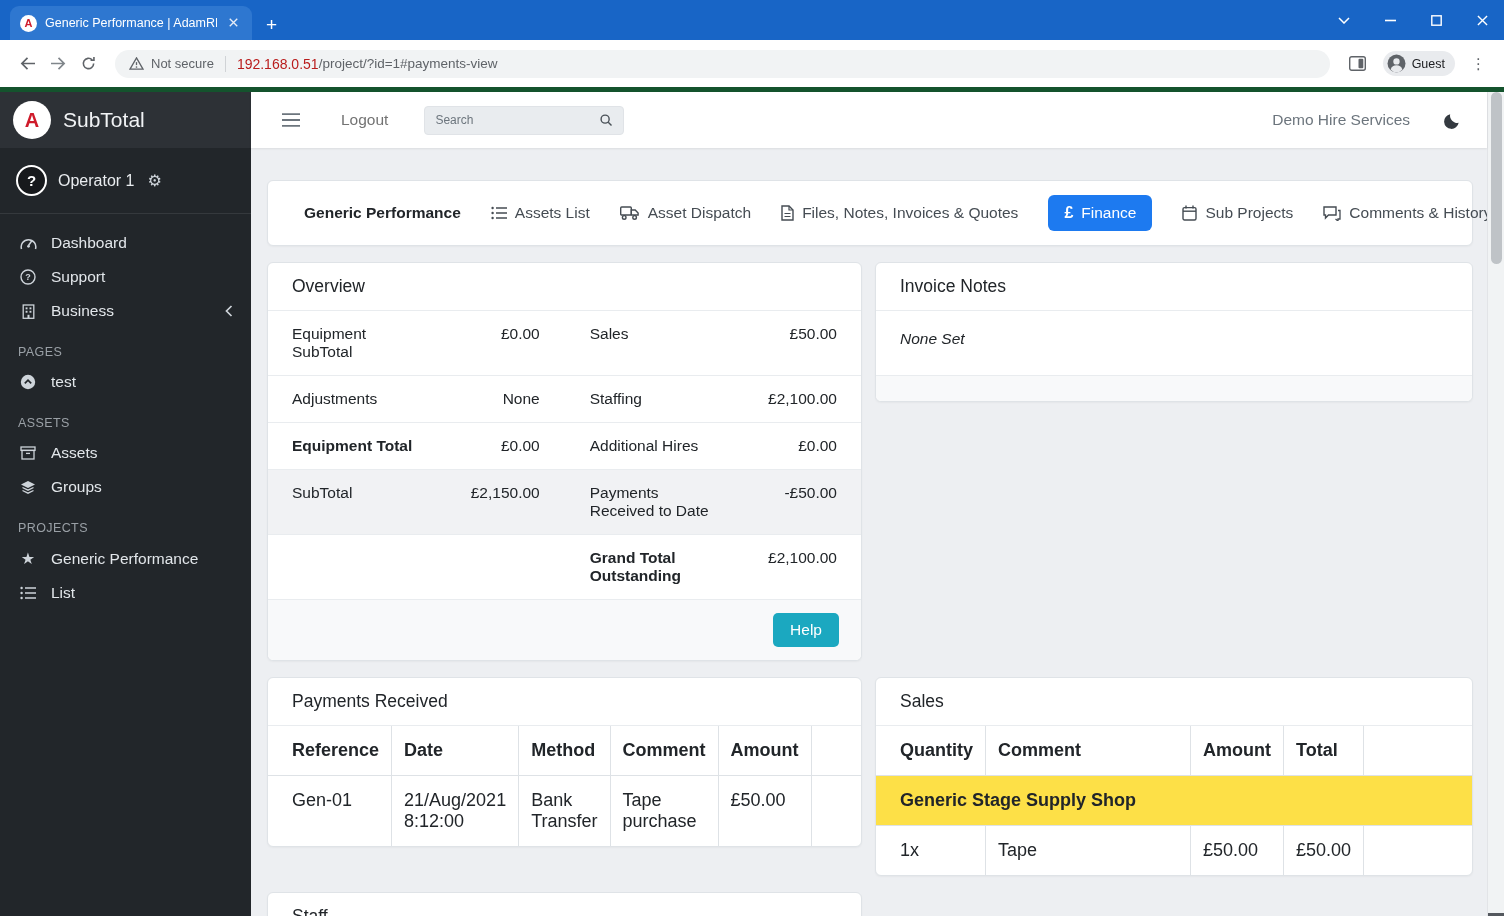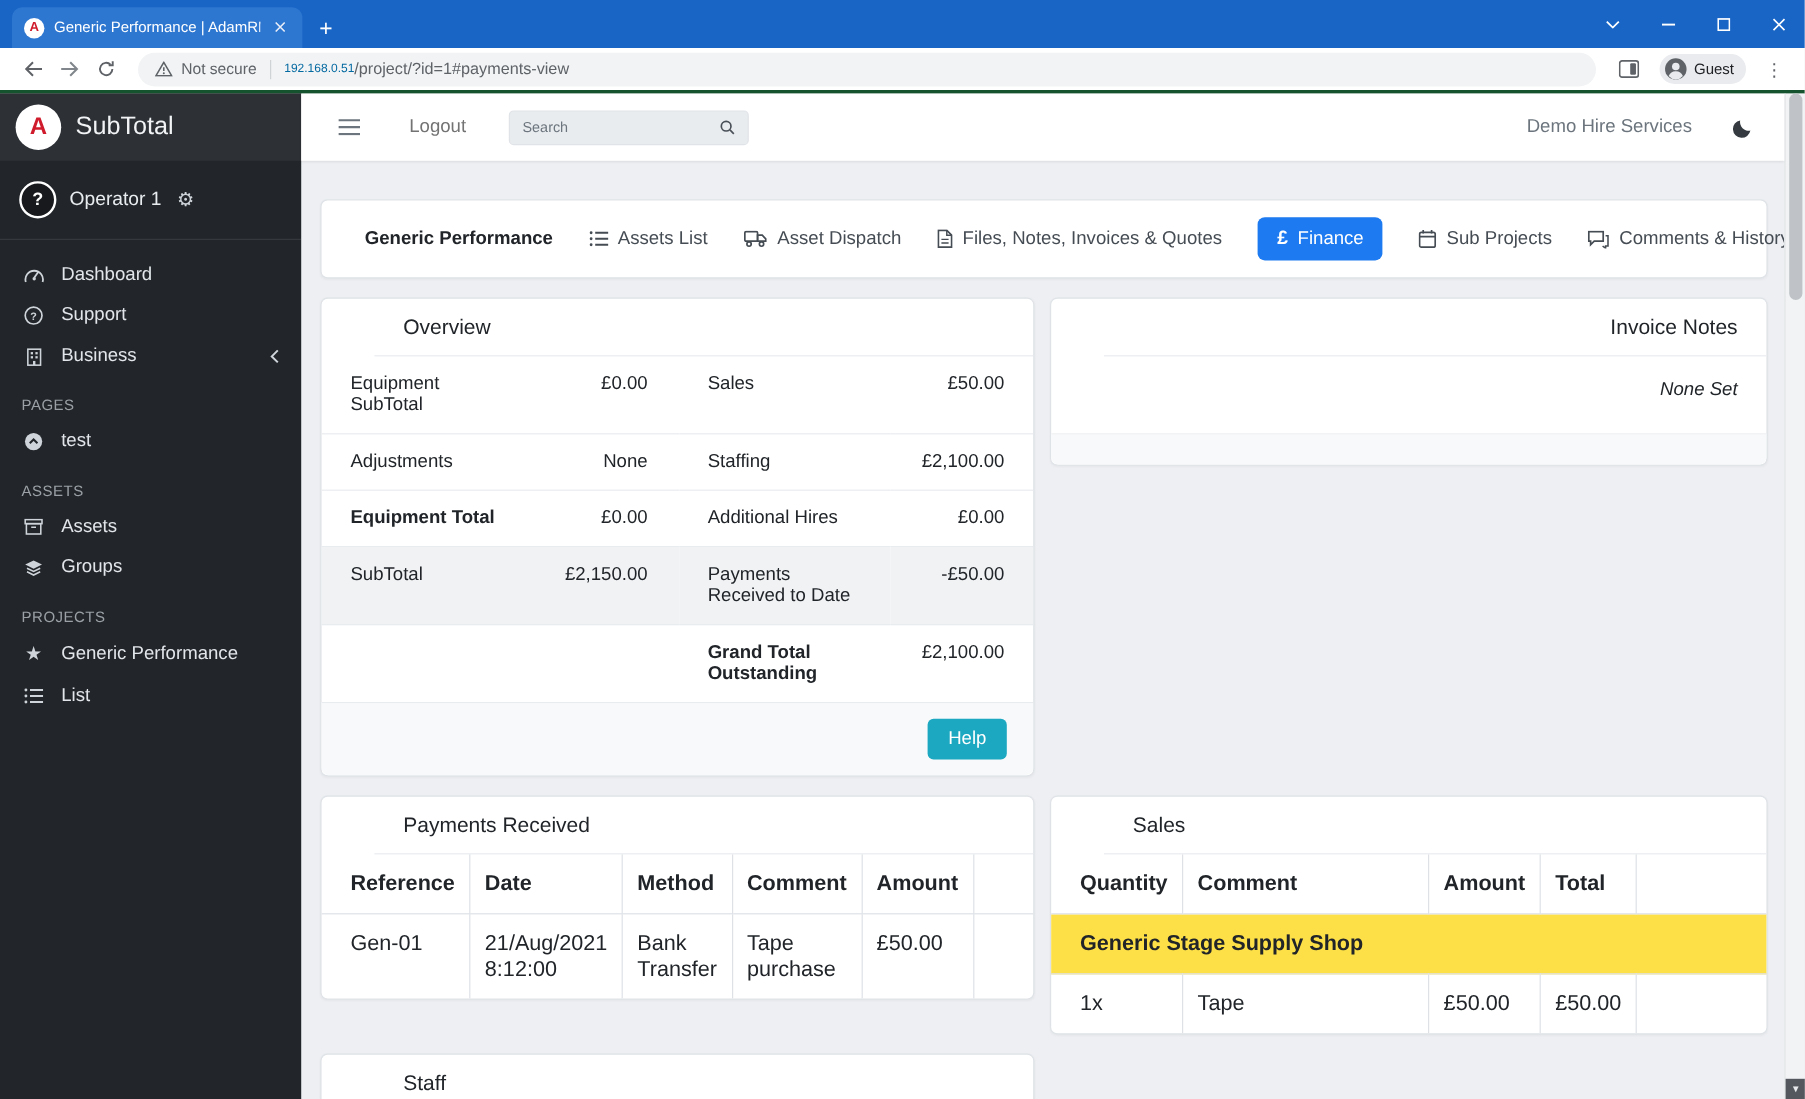--- a/index.html
+++ b/index.html
@@ -11,26 +11,26 @@
   .btab { margin-left:10px; width:242px; height:34px; background:#2e77d0; border-radius:9px 9px 0 0;
           display:flex; align-items:center; padding:0 10px; gap:8px; }
   .favicon { width:17px; height:17px; border-radius:50%; background:#fff; color:#cf1b2b; font-size:11px;
              font-weight:bold; display:flex; align-items:center; justify-content:center; flex:none; }
   .btab-title { color:#fff; font-size:12.5px; white-space:nowrap; overflow:hidden; flex:1; }
   .btab-close { color:#e8edf7; font-size:12px; padding:2px 4px; }
   .newtab { color:#fff; font-size:19px; margin:0 0 6px 14px; line-height:1; }
   .win-controls { position:absolute; right:14px; top:0; height:40px; display:flex; align-items:center; gap:30px; }
   .win-btn { display:flex; align-items:center; justify-content:center; width:16px; height:16px; }
 
-  .toolbar { height:38px; background:#fff; border-bottom:3px solid #14532d; display:flex; align-items:center; padding:0 12px; }
+  .toolbar { height:52px; background:#fff; border-bottom:5px solid #14532d; display:flex; align-items:center; padding:0 12px; }
   .nav-ic { margin:0 7px; display:flex; align-items:center; }
   .omnibox { flex:1; height:28px; background:#f1f3f4; border-radius:14px; margin:0 12px; display:flex;
              align-items:center; padding:0 14px; font-size:13px; color:#5f6368; }
   .omni-sep { width:1px; height:16px; background:#d0d3d6; margin:0 11px; }
-  .url-host { color:#0369a1; font-size:10px; }
+  .url-host { color:#b91c1c; font-size:14px; }
   .url-rest { color:#5f6368; font-size:13.5px; }
   .guest-pill { display:flex; align-items:center; gap:6px; background:#e9ebee; border-radius:14px; padding:3px 10px 3px 4px; margin:0 10px; }
   .guest-label { font-size:12.5px; color:#202124; }
   .dots { font-size:15px; color:#5f6368; margin:0 6px; }
 
   
   .app { display:flex; height:838px; }
 
   .sidebar { width:251px; flex:none; background:#22262a; display:flex; flex-direction:column; }
   .brand { height:56px; background:#2d3136; display:flex; align-items:center; gap:12px; padding:0 13px; }
@@ -60,21 +60,21 @@
                       font-family:Liberation Sans, sans-serif; min-width:0; }
   .search-box input::placeholder { color:#6c757d; }
   .search-ic { color:#495057; display:flex; }
   .company { margin-left:auto; color:#6c757d; font-size:15.5px; }
   .moon { margin-left:34px; display:flex; }
 
   .content { flex:1; padding:32px 14px 0 16px; display:grid; grid-template-columns:595px 1fr;
              column-gap:13px; row-gap:16px; align-items:start; overflow:hidden; }
 
   .card { background:#fff; border:1px solid #dfe3e7; border-radius:6px; box-shadow:0 1px 2px rgba(0,0,0,.04); }
-  .panel-header { padding:13px 24px; font-size:17.5px; color:#212529; border-bottom:1px solid #e9ecef;margin-left:44px; }
+  .panel-header { padding:13px 24px; font-size:17.5px; color:#212529; border-bottom:1px solid #e9ecef; }
 
   
   .tabs-card { grid-column:1/-1; height:66px; display:flex; align-items:center; padding:0 12px 0 36px; gap:30px; }
   .ptab { display:flex; align-items:center; gap:8px; color:#454c53; font-size:15.5px; white-space:nowrap; }
   .ptab .tic { display:flex; align-items:center; color:#454c53; }
   .ptab-name { font-weight:bold; color:#212529; }
   .ptab-active { background:#1d7af0; color:#fff; padding:9px 16px; border-radius:6px; }
   .ptab-active .tic { color:#fff; font-weight:bold; font-size:16px; }
 
   
@@ -418,21 +418,21 @@
             <td class="c3 bold">Grand Total Outstanding</td>
             <td class="c4">£2,100.00</td>
           </tr>
         </tbody>
           </table>
         <div class="card-footer">
           <button class="help-btn">Help</button>
         </div>
       </div>
 
-      <div class="card" style="grid-column:2;text-align:right;">
+      <div class="card" style="grid-column:2;">
         <div class="panel-header">Invoice Notes</div>
         <div class="in-body">None Set</div>
         <div class="in-footer"></div>
       </div>
 
       <div class="card" style="grid-column:1;">
         <div class="panel-header">Payments Received</div>
         <table class="data-table">
           <colgroup>
               <col style="width:108px;">

